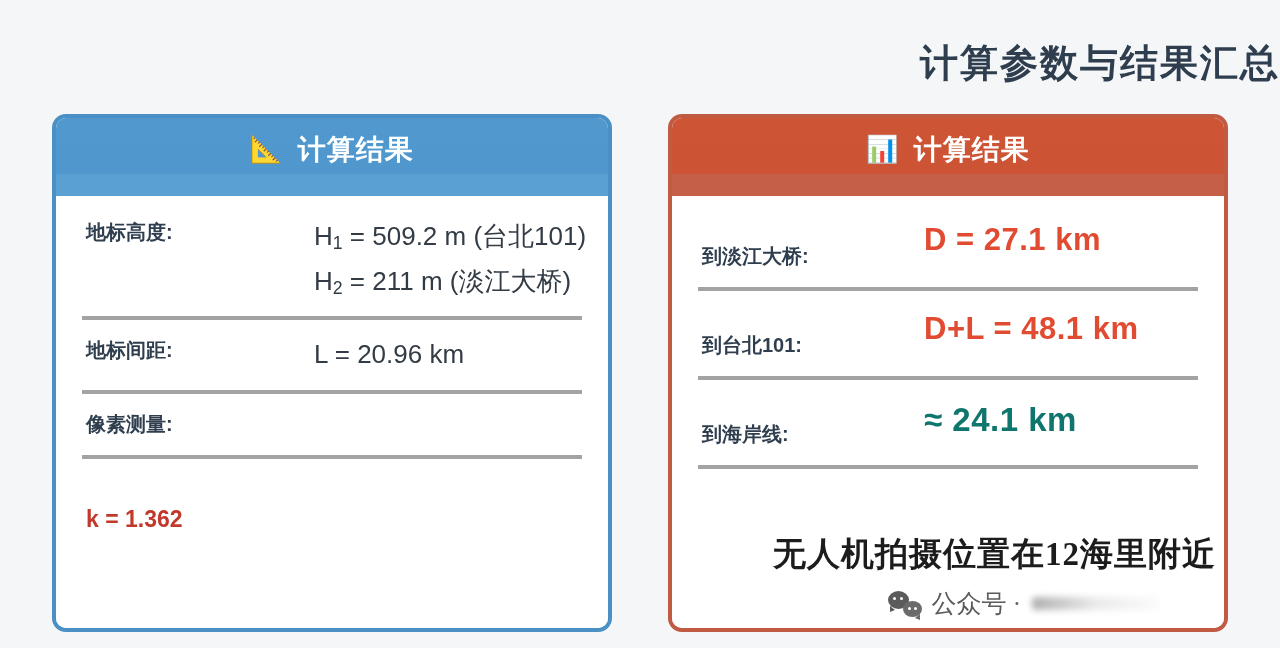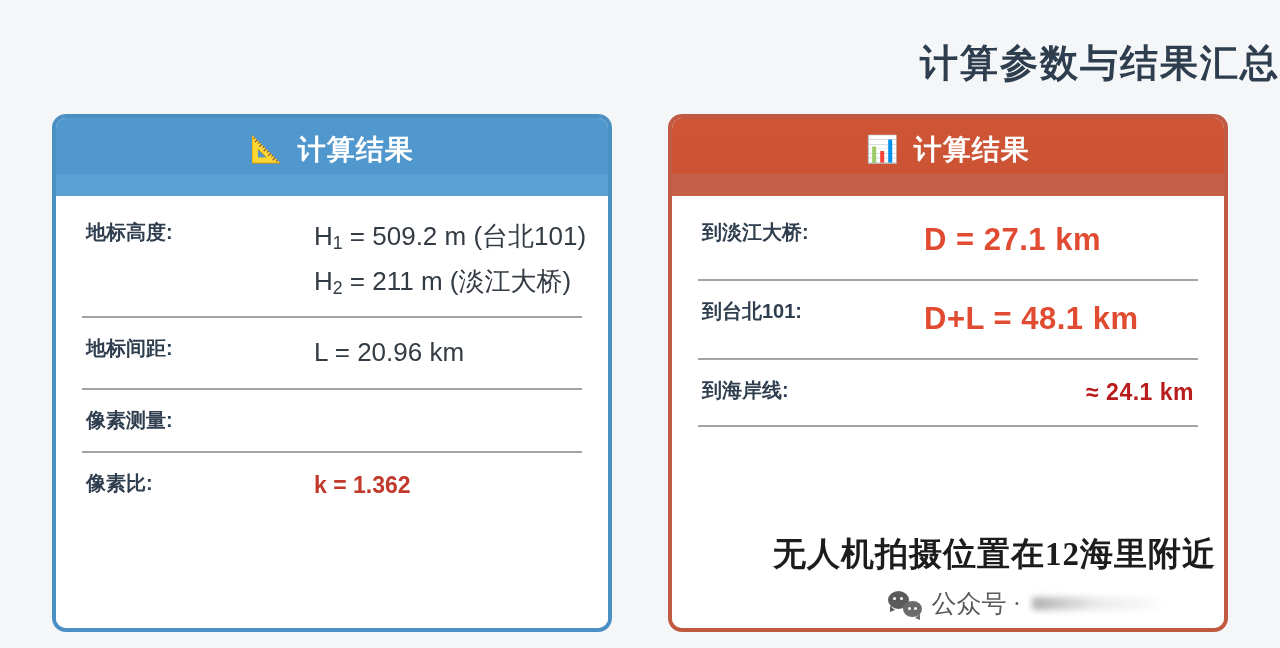--- a/index.html
+++ b/index.html
@@ -89,36 +89,36 @@
     background: #ffffff;
     padding: 6px 26px 10px 26px;
     box-sizing: border-box;
     position: relative;
   }
 
   .row {
     display: flex;
     align-items: flex-start;
     padding: 16px 4px 16px 4px;
-    border-bottom: 2px solid #a3a3a3;
+    border-bottom: 4px solid #a3a3a3;
   }
   .row:last-of-type {
     border-bottom: none;
   }
 
   .row-label {
     flex: 0 0 auto;
     font-size: 20px;
     font-weight: 700;
     color: #2f3e4e;
     line-height: 1.45;
     white-space: nowrap;
   }
   .blue .row-label { width: 228px; }
-  .red  .row-label { width: 222px; }
+  .red  .row-label { width: 222px; margin-top: 24px; }
 
   .row-values {
     flex: 1 1 auto;
     display: flex;
     flex-direction: column;
     gap: 7px;
   }
   .row-value {
     font-size: 26px;
     color: #333b44;
@@ -129,33 +129,33 @@
   .row-value sub {
     font-size: 0.68em;
     vertical-align: baseline;
     position: relative;
     bottom: -0.22em;
   }
   .row-value.accent-red {
     color: #c0392b;
     font-weight: 700;
     font-size: 23px;
+    margin-top: 28px;
   }
   .row-value.big-red {
     color: #e14b32;
     font-weight: 700;
     font-size: 31px;
     letter-spacing: 0.5px;
   }
   .row-value.big-green {
-    color: #b91c1c;
-    font-weight: 700;
-    font-size: 23px;
+    color: #0f766e;
+    font-weight: 700;
+    font-size: 33px;
     letter-spacing: 0.5px;
-    text-align: right;
   }
 
   
   .overlay {
     position: absolute;
     left: 0;
     bottom: 8px;
     width: 100%;
     box-sizing: border-box;
     padding: 0 8px 0 14px;
@@ -272,21 +272,20 @@
         <div class="row-values">
           <div class="row-value"><span>L</span><sub></sub><span> = 20.96 km</span></div>
         </div>
       </div>
 
       <div class="row">
         <div class="row-label">像素测量:</div>
       </div>
 
       <div class="row">
-        <div class="row-label">像素比:</div>
         <div class="row-values">
           <div class="row-value accent-red"><span>k</span><sub></sub><span> = 1.362</span></div>
         </div>
       </div>
 
     </div>
   </section>
 
   <section class="card red">
     <header class="card-header">

